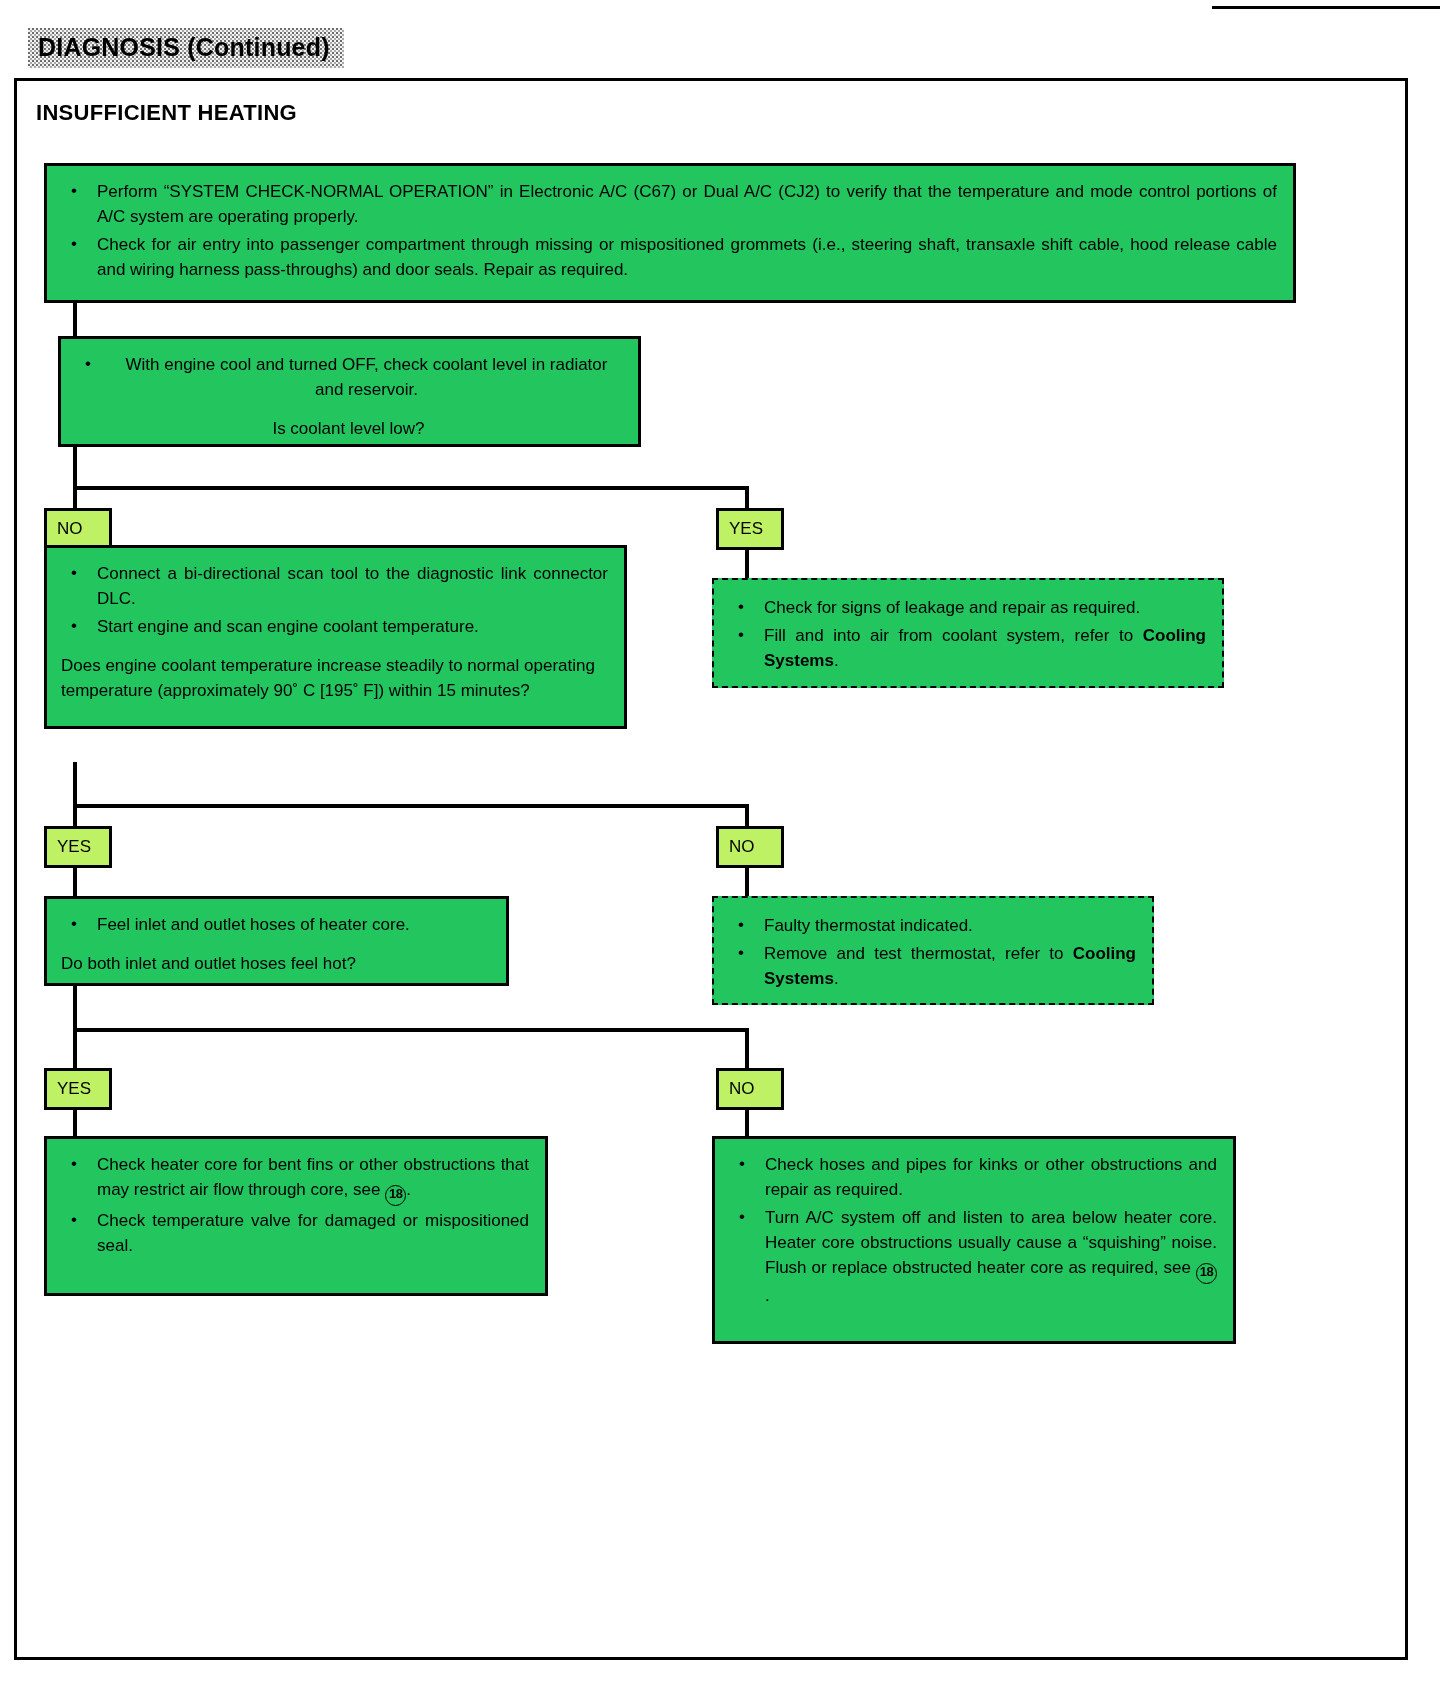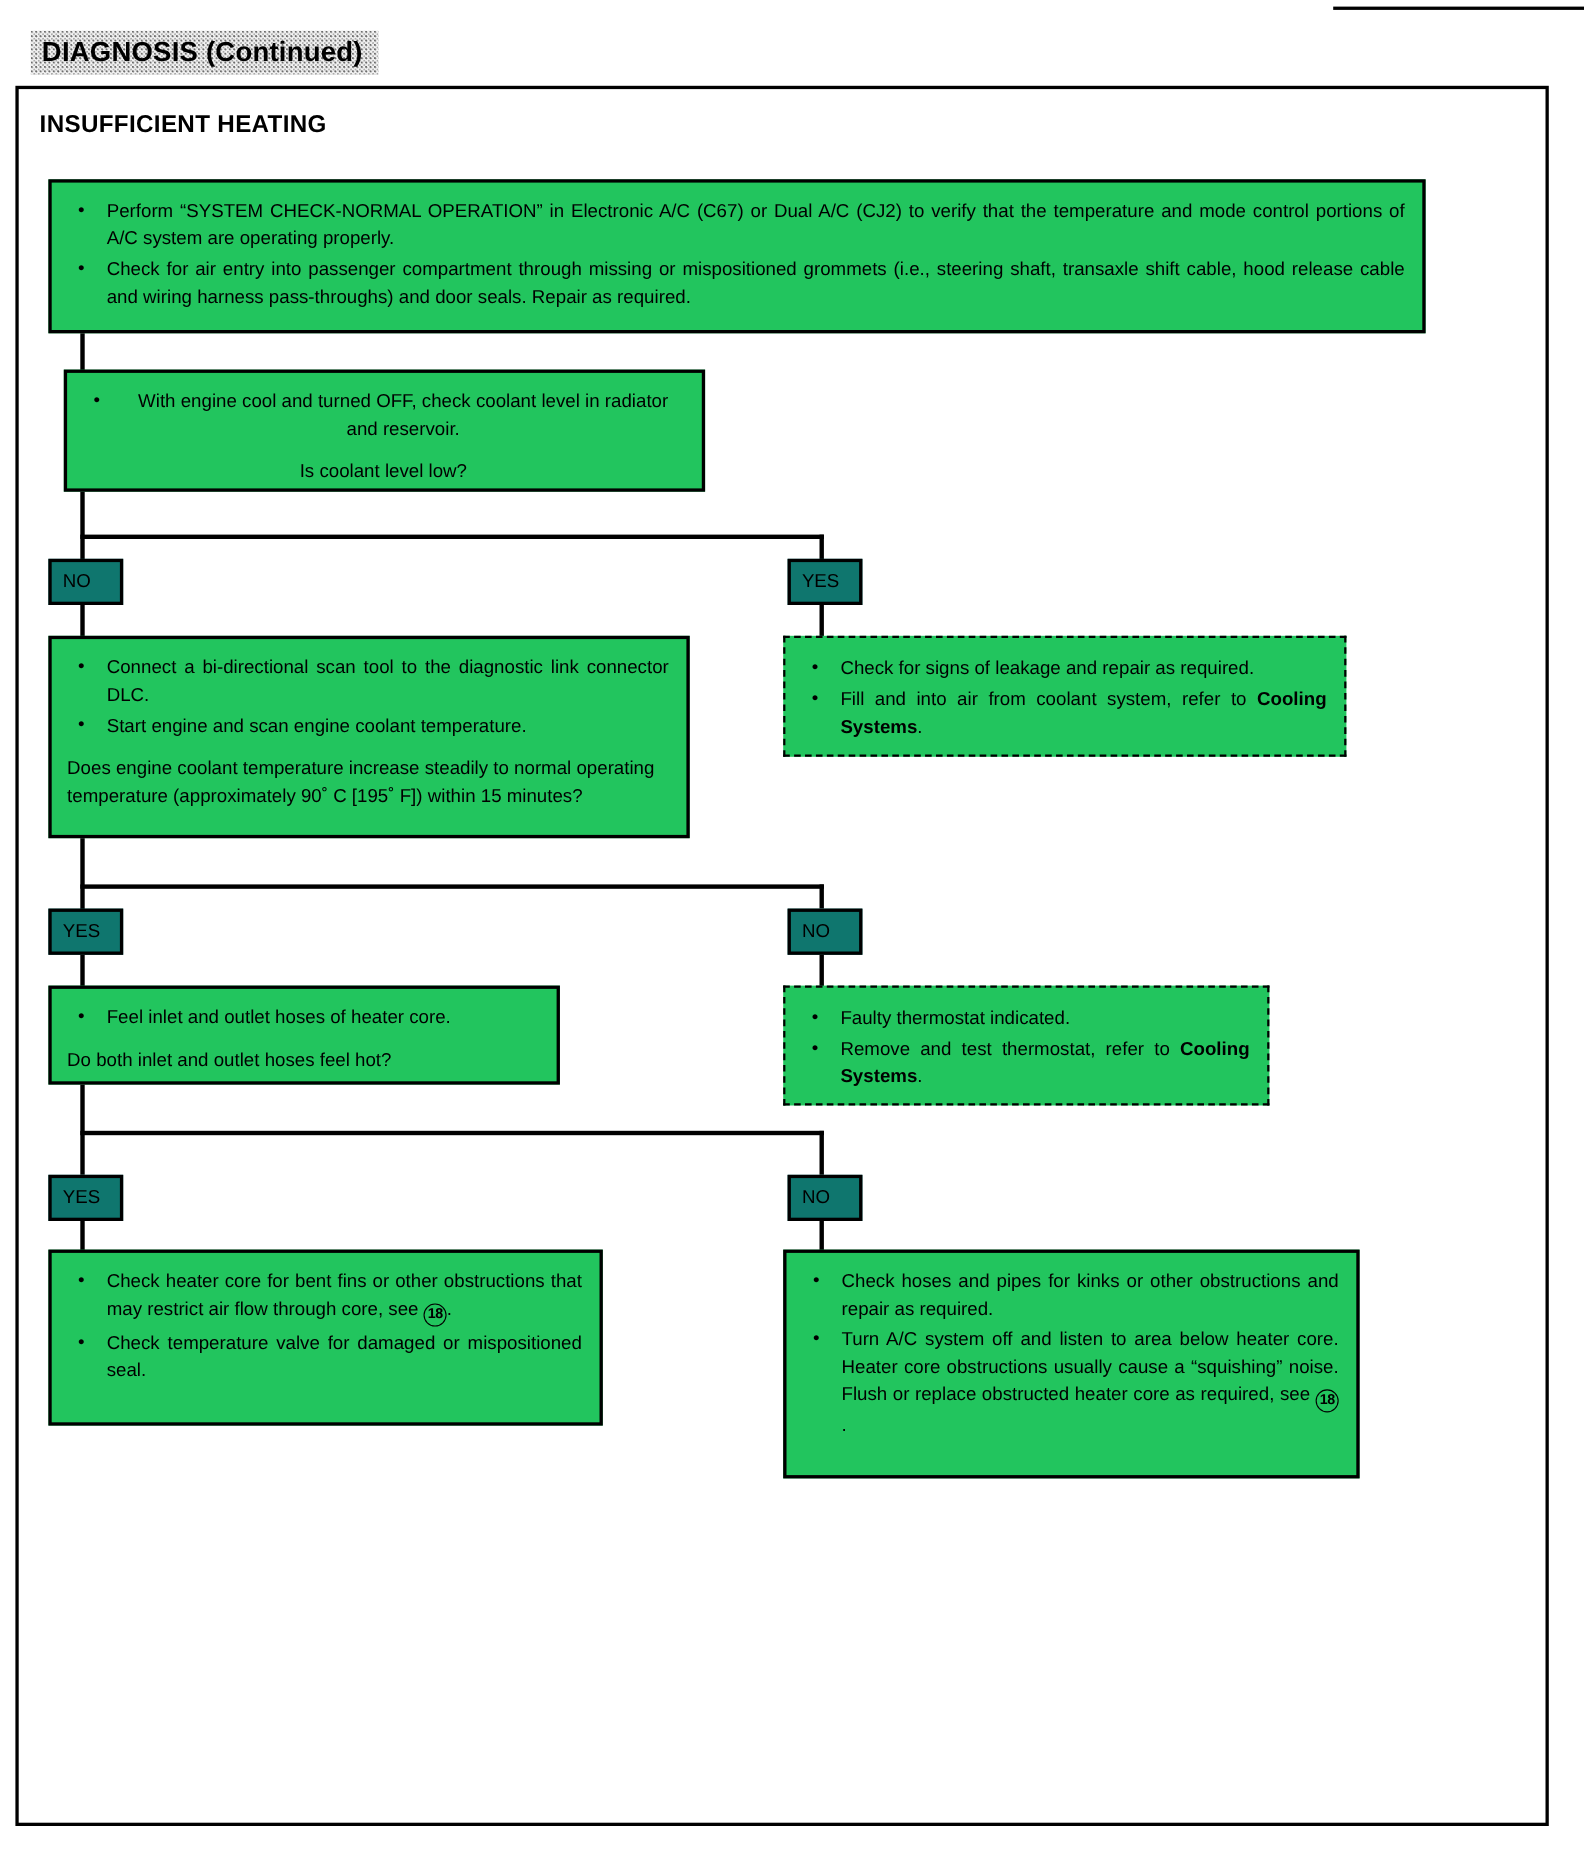--- a/index.html
+++ b/index.html
@@ -65,21 +65,21 @@
   .circnum{
     display:inline-block;border:1.8px solid #000;border-radius:50%;
     width:19px;height:19px;line-height:16px;text-align:center;
     font-size:13px;font-weight:bold;vertical-align:-3px;
     letter-spacing:-.5px;
   }
 
   
   .chip{
     position:absolute;box-sizing:border-box;
-    border:3px solid #000;background:#0f766e;
+    border:3px solid #000;background:#bef264;
     width:68px;height:42px;
     font-size:17px;font-weight:normal;
     display:flex;align-items:center;padding-left:10px;
   }
 
   
   .v{position:absolute;width:4px;background:#000;}
   .h{position:absolute;height:4px;background:#000;}
 </style>
 </head>
@@ -125,21 +125,21 @@
   <div class="chip" style="left:44px;top:508px;">
     <span>NO</span>
   </div>
   <div class="chip" style="left:716px;top:508px;">
     <span>YES</span>
   </div>
 
   <div class="v" style="left:73px;top:550px;height:30px;"></div>
   <div class="v" style="left:745px;top:550px;height:30px;"></div>
 
-  <div class="box" style="left:44px;top:578px;width:583px;height:184px;">
+  <div class="box" style="left:44px;top:545px;width:583px;height:184px;">
     <div class="pad">
       <ul class="bl">
         <li class="just">Connect a bi-directional scan tool to the diagnostic link connector DLC.</li>
         <li>Start engine and scan engine coolant temperature.</li>
       </ul>
       <div class="q">Does engine coolant temperature increase steadily to normal operating temperature (approximately 90˚ C [195˚ F]) within 15 minutes?</div>
     </div>
   </div>
 
   <div class="box dashed" style="left:712px;top:578px;width:512px;height:110px;">

